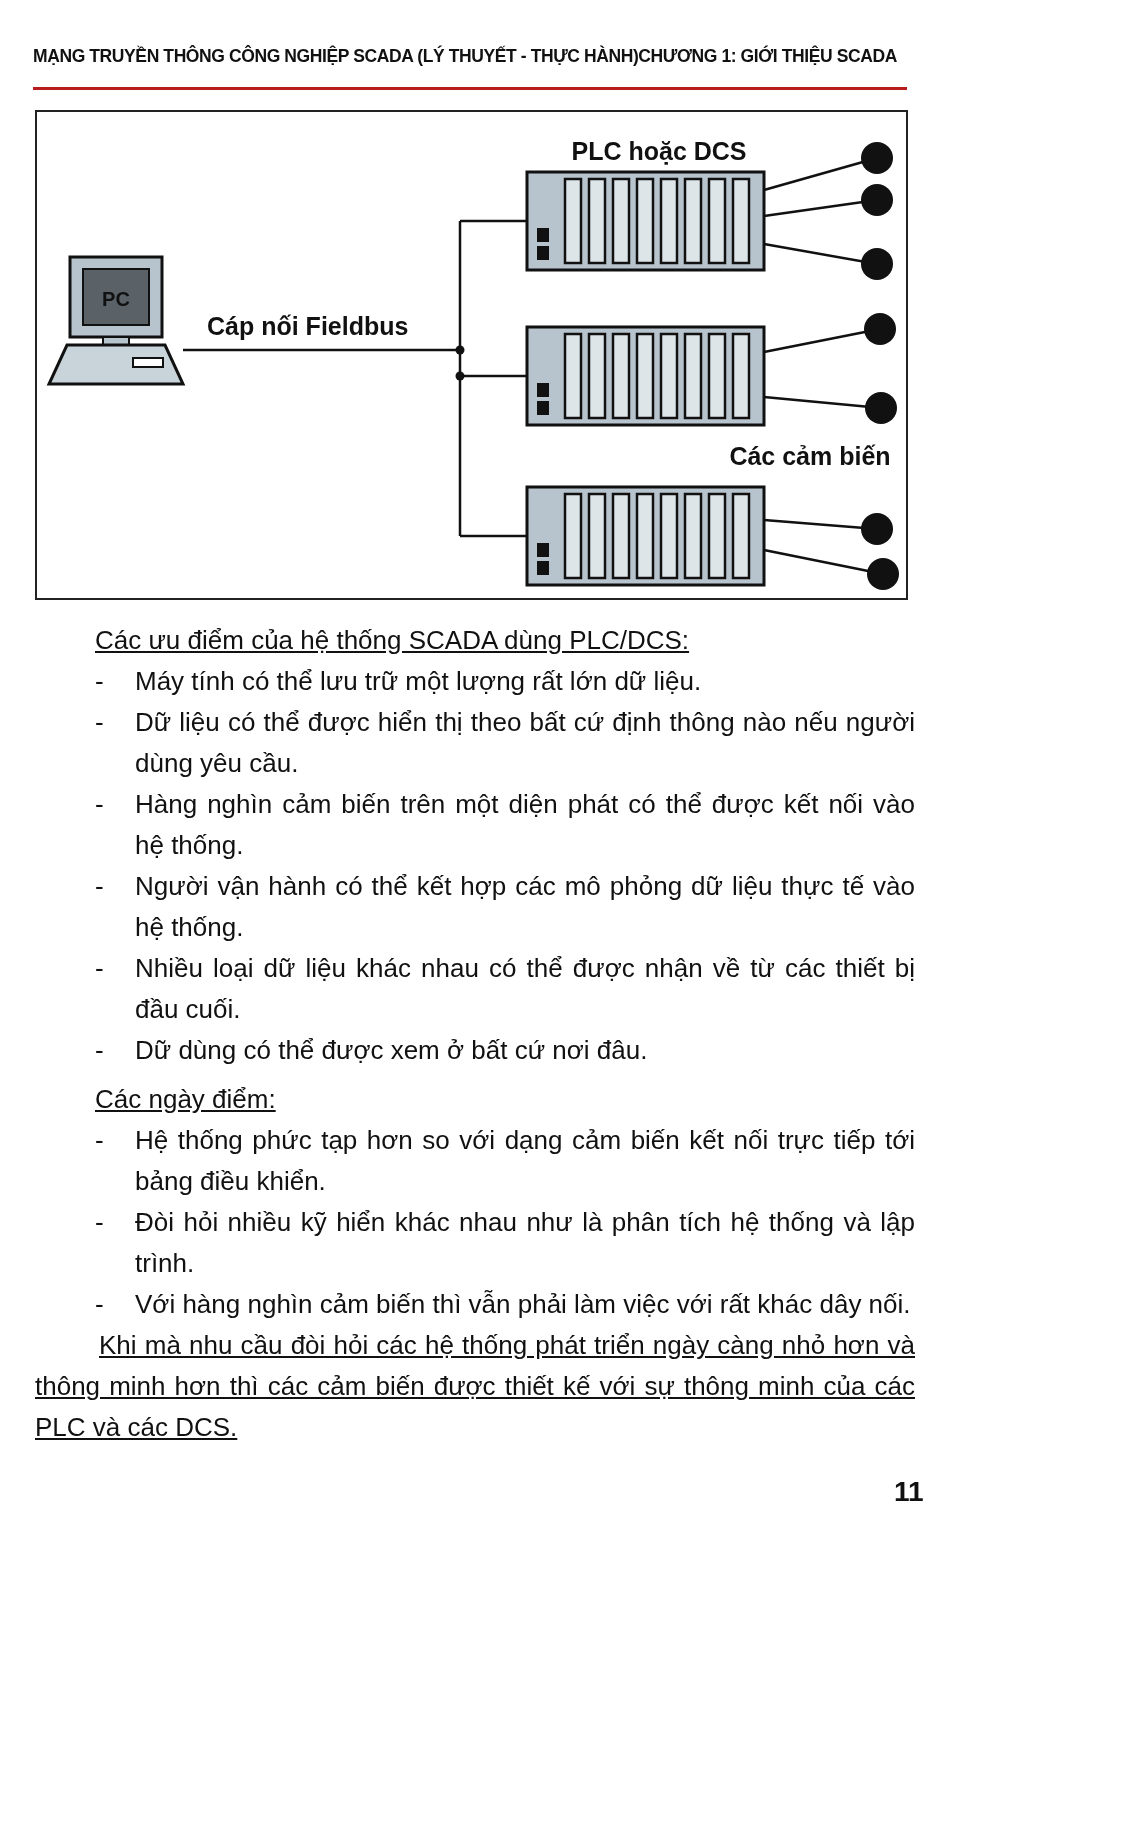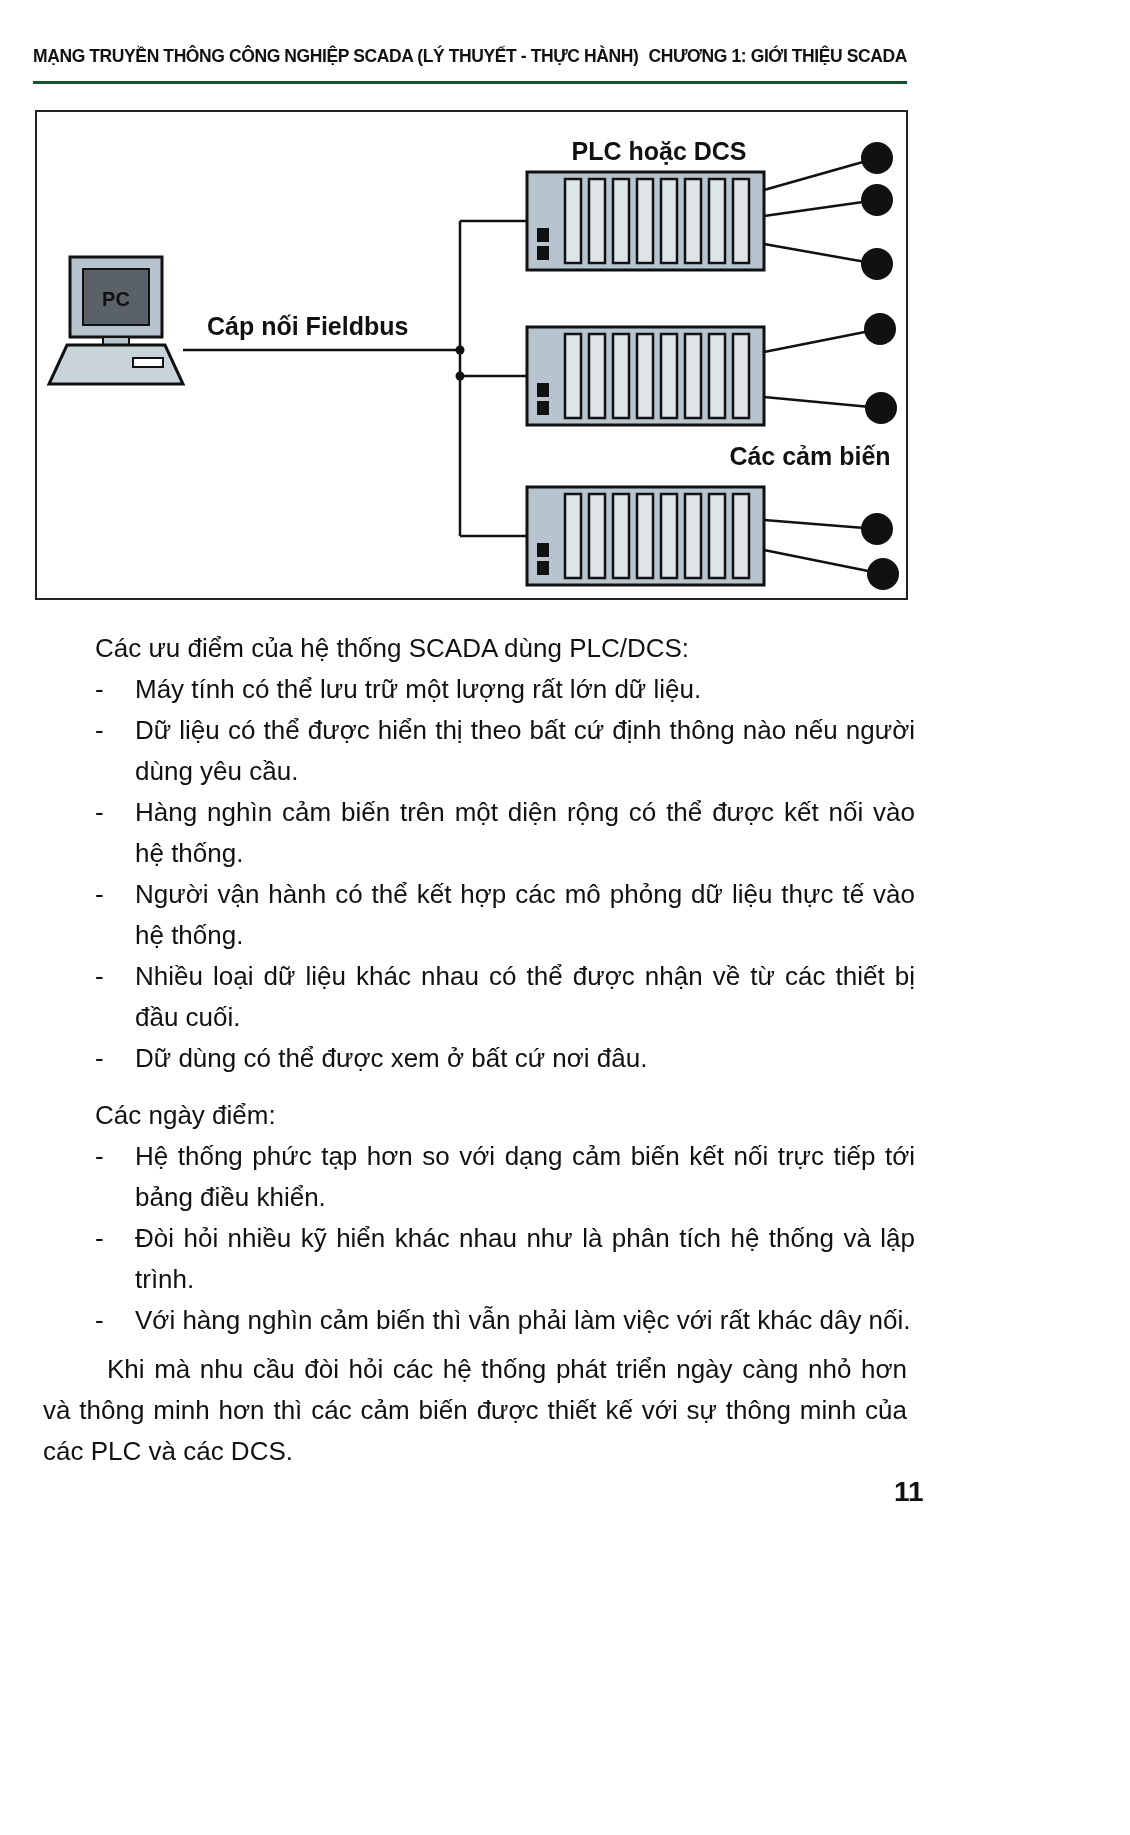--- a/index.html
+++ b/index.html
@@ -11,24 +11,23 @@
     font-family: "Liberation Sans", sans-serif;
     color: #111;
     overflow: hidden;
   }
   .header {
     position: absolute;
     left: 33px;
     top: 46px;
     width: 874px;
     display: flex;
-    justify-content: space-between;
     align-items: flex-end;
-    border-bottom: 3px solid #14532d;
-    padding-bottom: 14px;
+    border-bottom: 3px solid #b91c1c;
+    padding-bottom: 20px;
     font-weight: bold;
     font-size: 17.5px;
     letter-spacing: -0.4px;
     white-space: nowrap;
   }
   .diagram {
     position: absolute;
     left: 35px;
     top: 110px;
     width: 869px;
@@ -42,26 +41,26 @@
     fill: #111;
   }
   .content {
     position: absolute;
     left: 35px;
     top: 612px;
     width: 880px;
     font-size: 26px;
     line-height: 41px;
   }
-  .lead { margin: 16px 0 0 60px; }
+  .lead { margin: 8px 0 0 60px; text-decoration: underline; }
   .bullets { margin-left: 60px; }
   .bullet { display: flex; }
   .dash { width: 40px; flex: 0 0 40px; }
   .btext { flex: 1; text-align: justify; }
-  .closing { margin: 8px; text-indent: 64px; text-align: justify; }
+  .closing { margin: 0; text-indent: 64px; text-align: justify; text-decoration: underline; }
   .pagenum {
     position: absolute;
     left: 894px;
     top: 1476px;
     font-size: 28px;
     font-weight: bold;
   }
 </style>
 </head>
 <body>
@@ -152,21 +151,21 @@
           <span class="btext">Máy tính có thể lưu trữ một lượng rất lớn dữ liệu.</span>
         </div>
 
         <div class="bullet">
           <span class="dash">-</span>
           <span class="btext">Dữ liệu có thể được hiển thị theo bất cứ định thông nào nếu người dùng yêu cầu.</span>
         </div>
 
         <div class="bullet">
           <span class="dash">-</span>
-          <span class="btext">Hàng nghìn cảm biến trên một diện rộng có thể được kết nối vào hệ thống.</span>
+          <span class="btext">Hàng nghìn cảm biến trên một diện phát có thể được kết nối vào hệ thống.</span>
         </div>
 
         <div class="bullet">
           <span class="dash">-</span>
           <span class="btext">Người vận hành có thể kết hợp các mô phỏng dữ liệu thực tế vào hệ thống.</span>
         </div>
 
         <div class="bullet">
           <span class="dash">-</span>
           <span class="btext">Nhiều loại dữ liệu khác nhau có thể được nhận về từ các thiết bị đầu cuối.</span>

